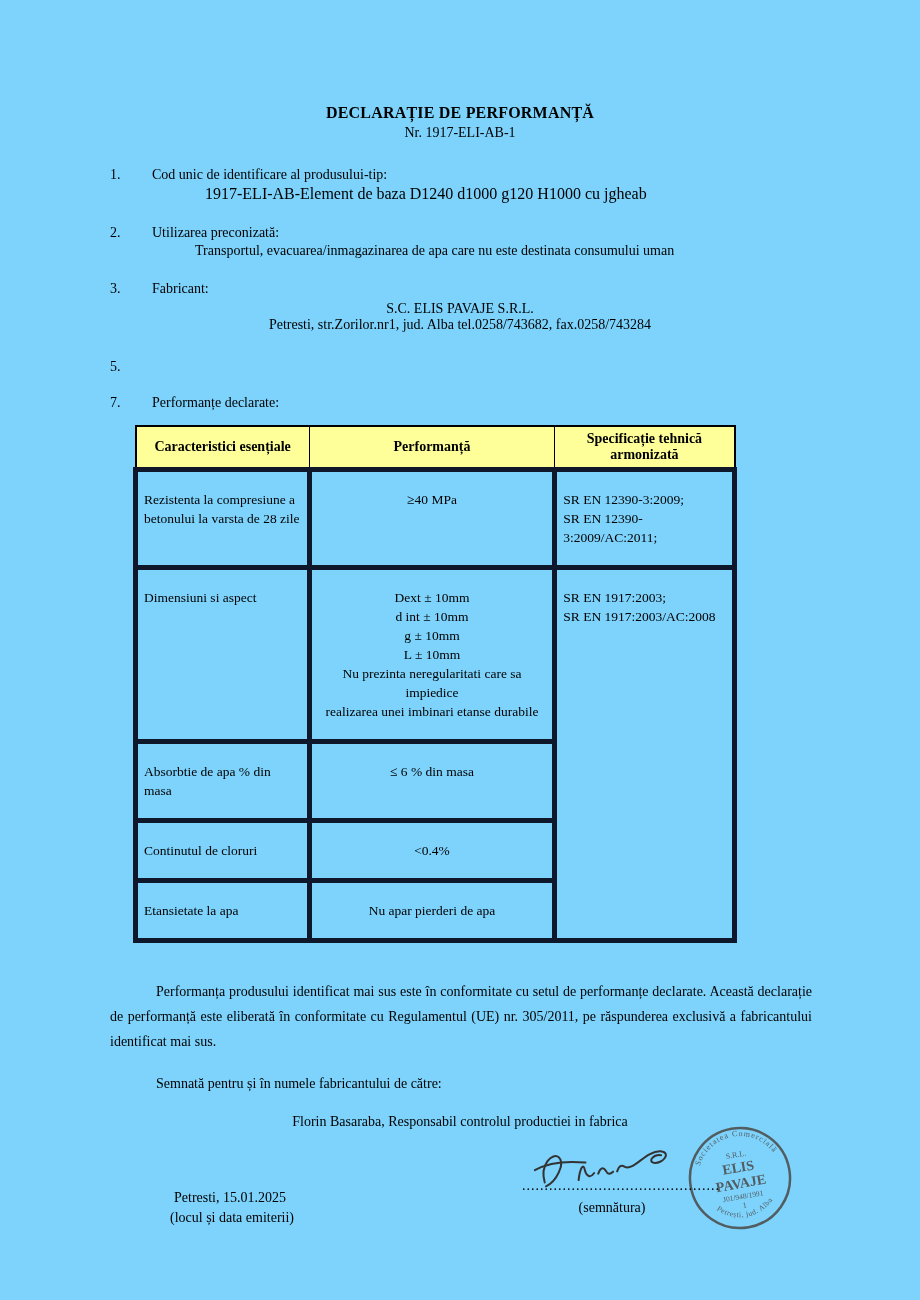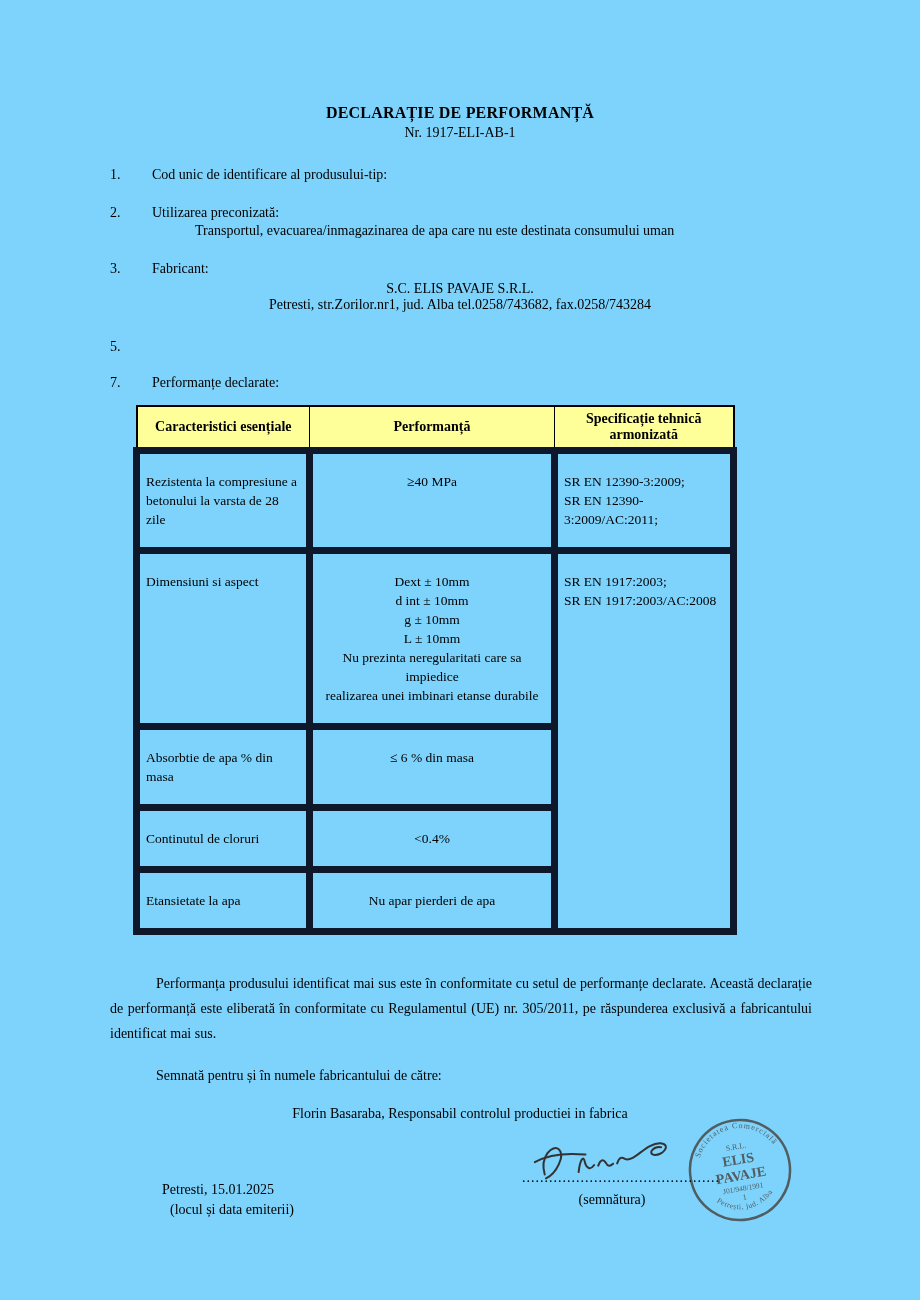--- a/index.html
+++ b/index.html
@@ -31,57 +31,58 @@
   }
   table.perf-table col.c1 { width:29%; }
   table.perf-table col.c2 { width:41%; }
   table.perf-table col.c3 { width:30%; }
   table.perf-table th {
     background:#ffff99; border:1px solid #000;
     font-weight:bold; font-size:14px; text-align:center;
     vertical-align:middle; padding:4px 4px; height:38px;
   }
   table.perf-table td {
-    border:7px solid #0f172a; vertical-align:top; padding:18px 6px; line-height:19px;
+    border:5px solid #0f172a; vertical-align:top; padding:18px 6px; line-height:19px;
   }
   td.char { text-align:left; }
   td.perf { text-align:center; }
   td.spec { text-align:left; }
   td.spec-merged { padding-top:16px; }
   .prewrap { white-space:pre-line; }
   tr.tall td { height:110px; }
   tr.first td { height:40px; }
 
   .para {
     width:702px; margin-top:36px; text-align:justify; text-indent:46px; line-height:25px;
   }
   .signed-intro { margin-top:22px; margin-left:46px;font-family:Liberation Serif, serif; }
   .signer-name { width:700px; text-align:center; margin-top:22px; }
 
   .sign-area { position:relative; height:150px; margin-top:4px; }
   .signature-svg { position:absolute; left:418px; top:8px; }
   .stamp-svg { position:absolute; left:572px; top:-14px; opacity:.88; }
-  .place-date { position:absolute; left:52px; top:56px; }
+  .place-date { position:absolute; left:64px; top:56px; }
   .place-date-caption { position:absolute; left:60px; top:76px; }
   .sig-dots { position:absolute; left:412px; top:44px; width:180px; text-align:center; letter-spacing:1px; }
   .sig-caption { position:absolute; left:412px; top:66px; width:180px; text-align:center; }
 </style>
 </head>
 <body>
 
 <div class="page">
   <div class="content">
 
     <div class="doc-title">DECLARAȚIE DE PERFORMANȚĂ</div>
     <div class="doc-number">Nr.  1917-ELI-AB-1</div>
 
     <div class="item mt26">
       <span class="item-num">1.</span>
       <span>Cod unic de identificare al produsului-tip:</span>
     </div>
+    <div class="indent95">1917-ELI-AB-Element de baza D1240 d1000 g120 H1000 cu jgheab</div>
 
     <div class="item mt22">
       <span class="item-num">2.</span>
       <span>Utilizarea  preconizată:</span>
     </div>
     <div class="indent85">Transportul, evacuarea/inmagazinarea de apa care nu este destinata consumului uman</div>
 
     <div class="item mt22">
       <span class="item-num">3.</span>
       <span>Fabricant:</span>

